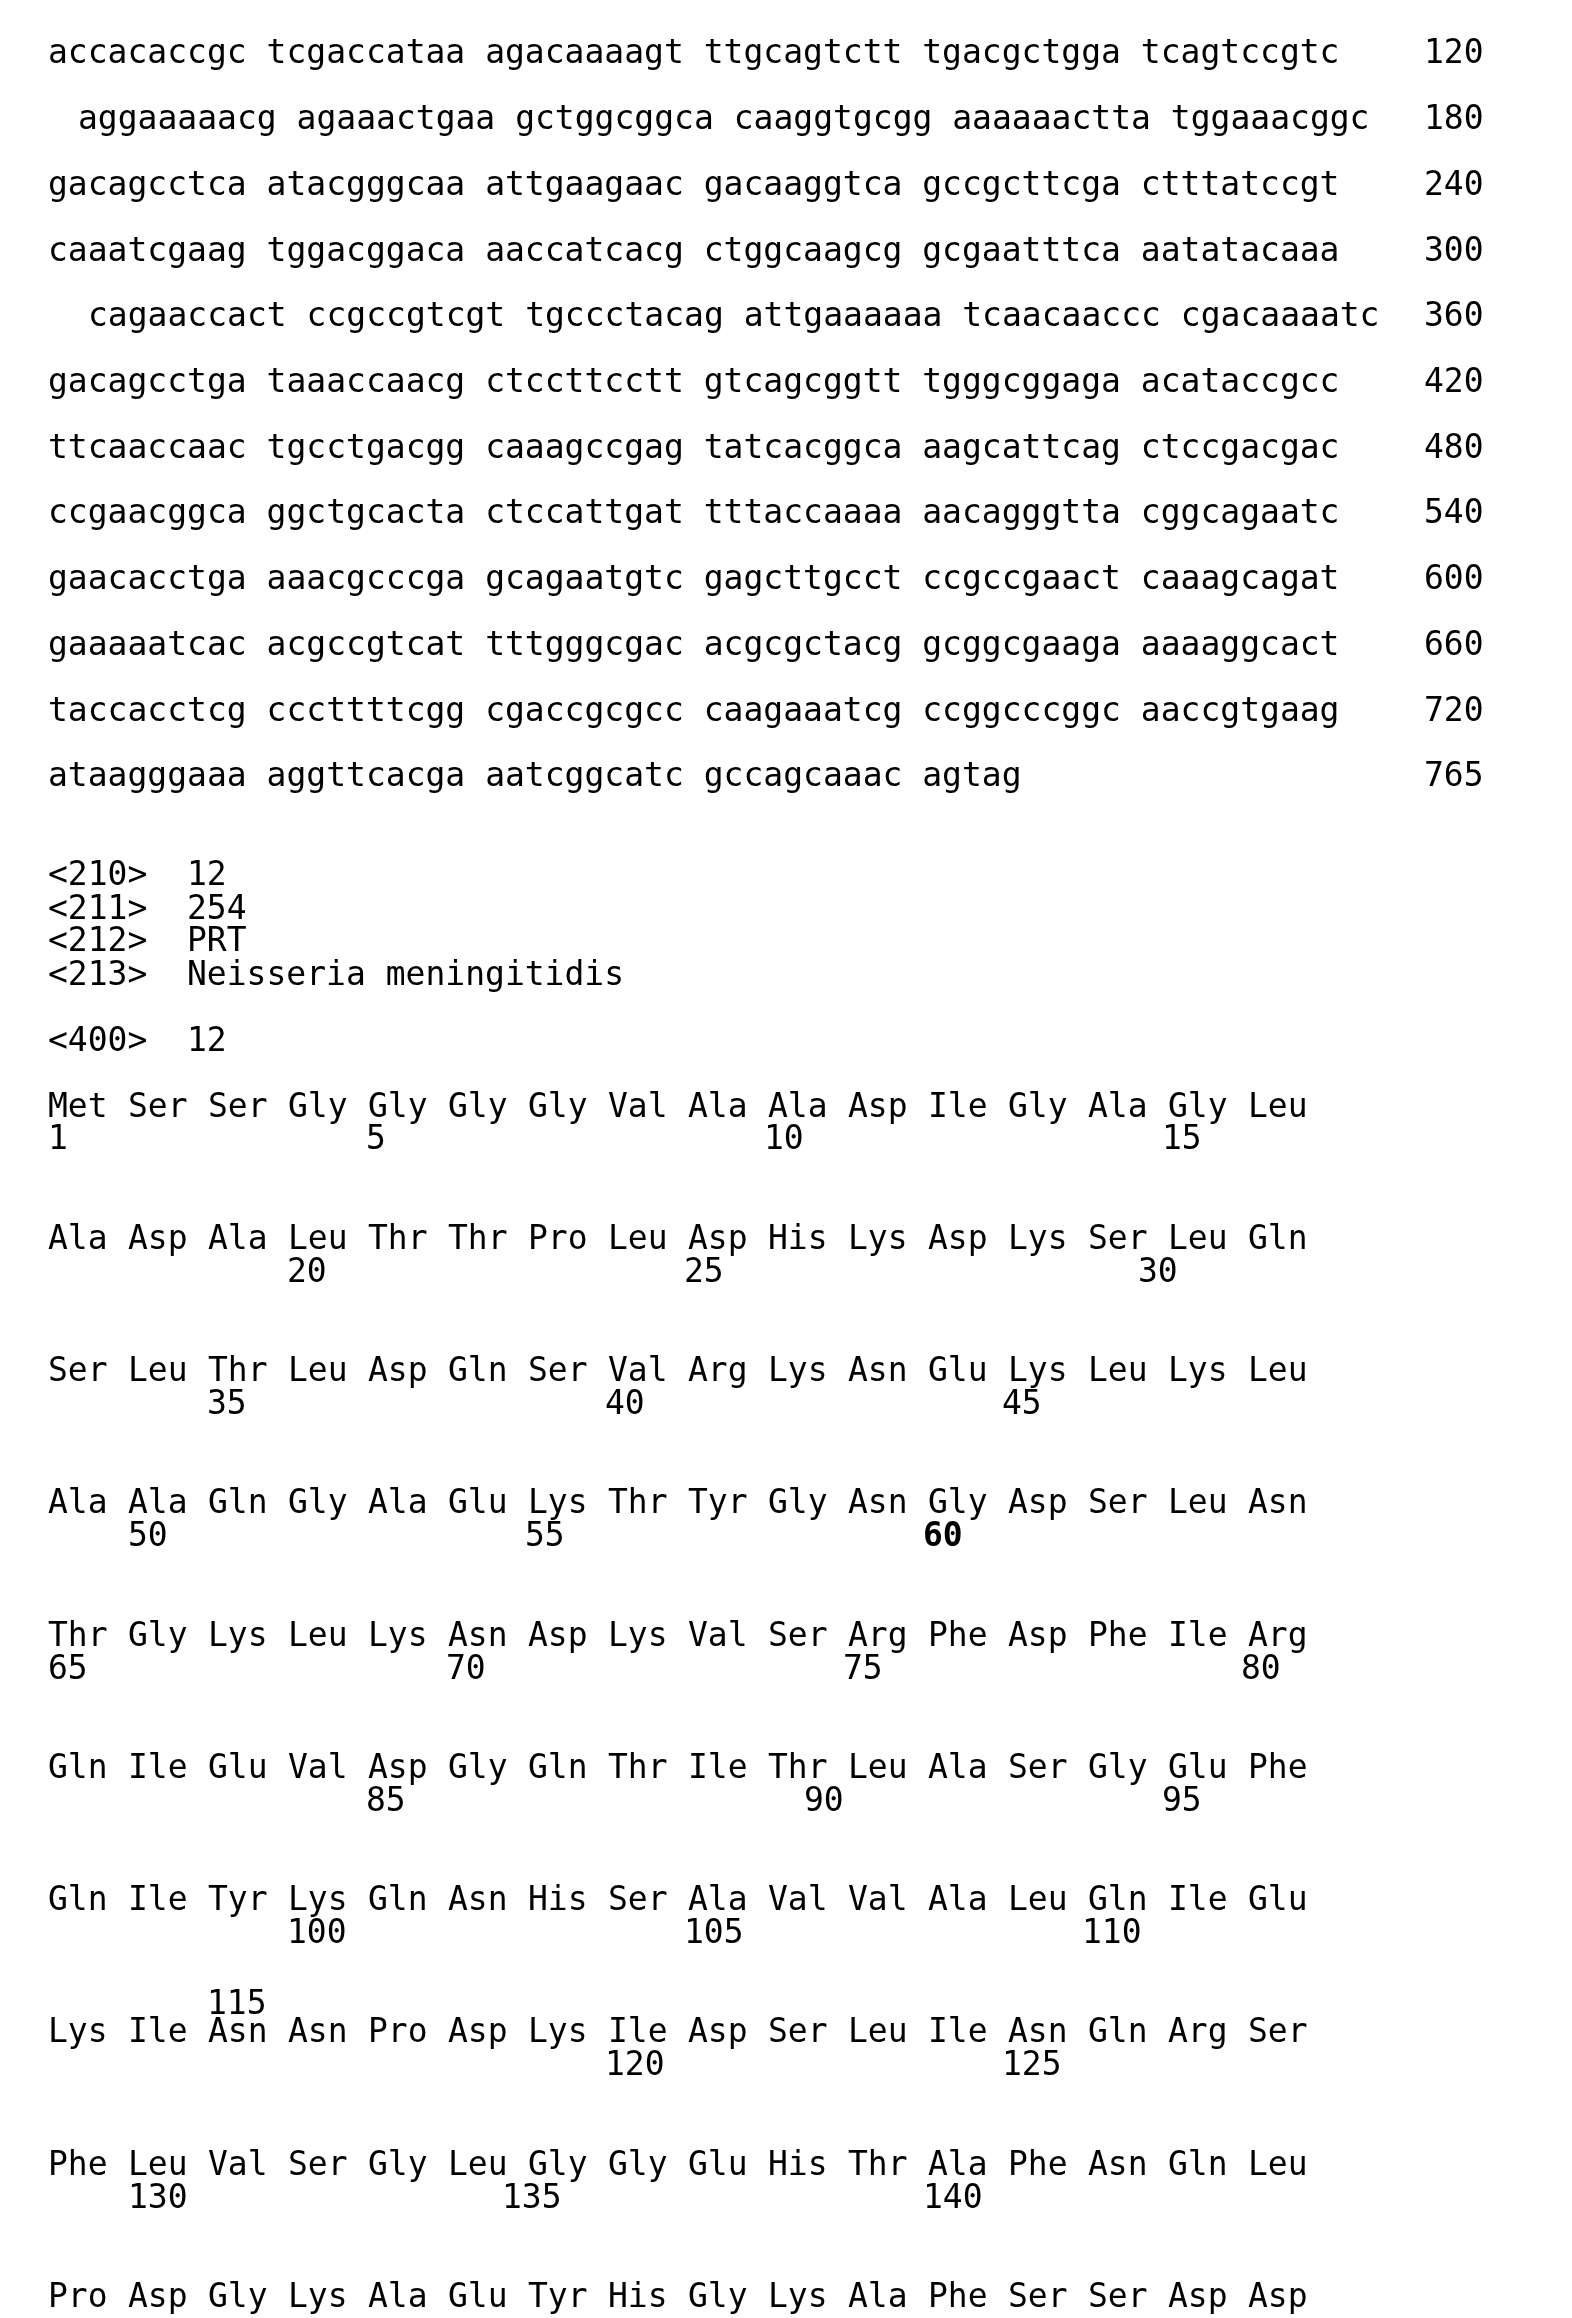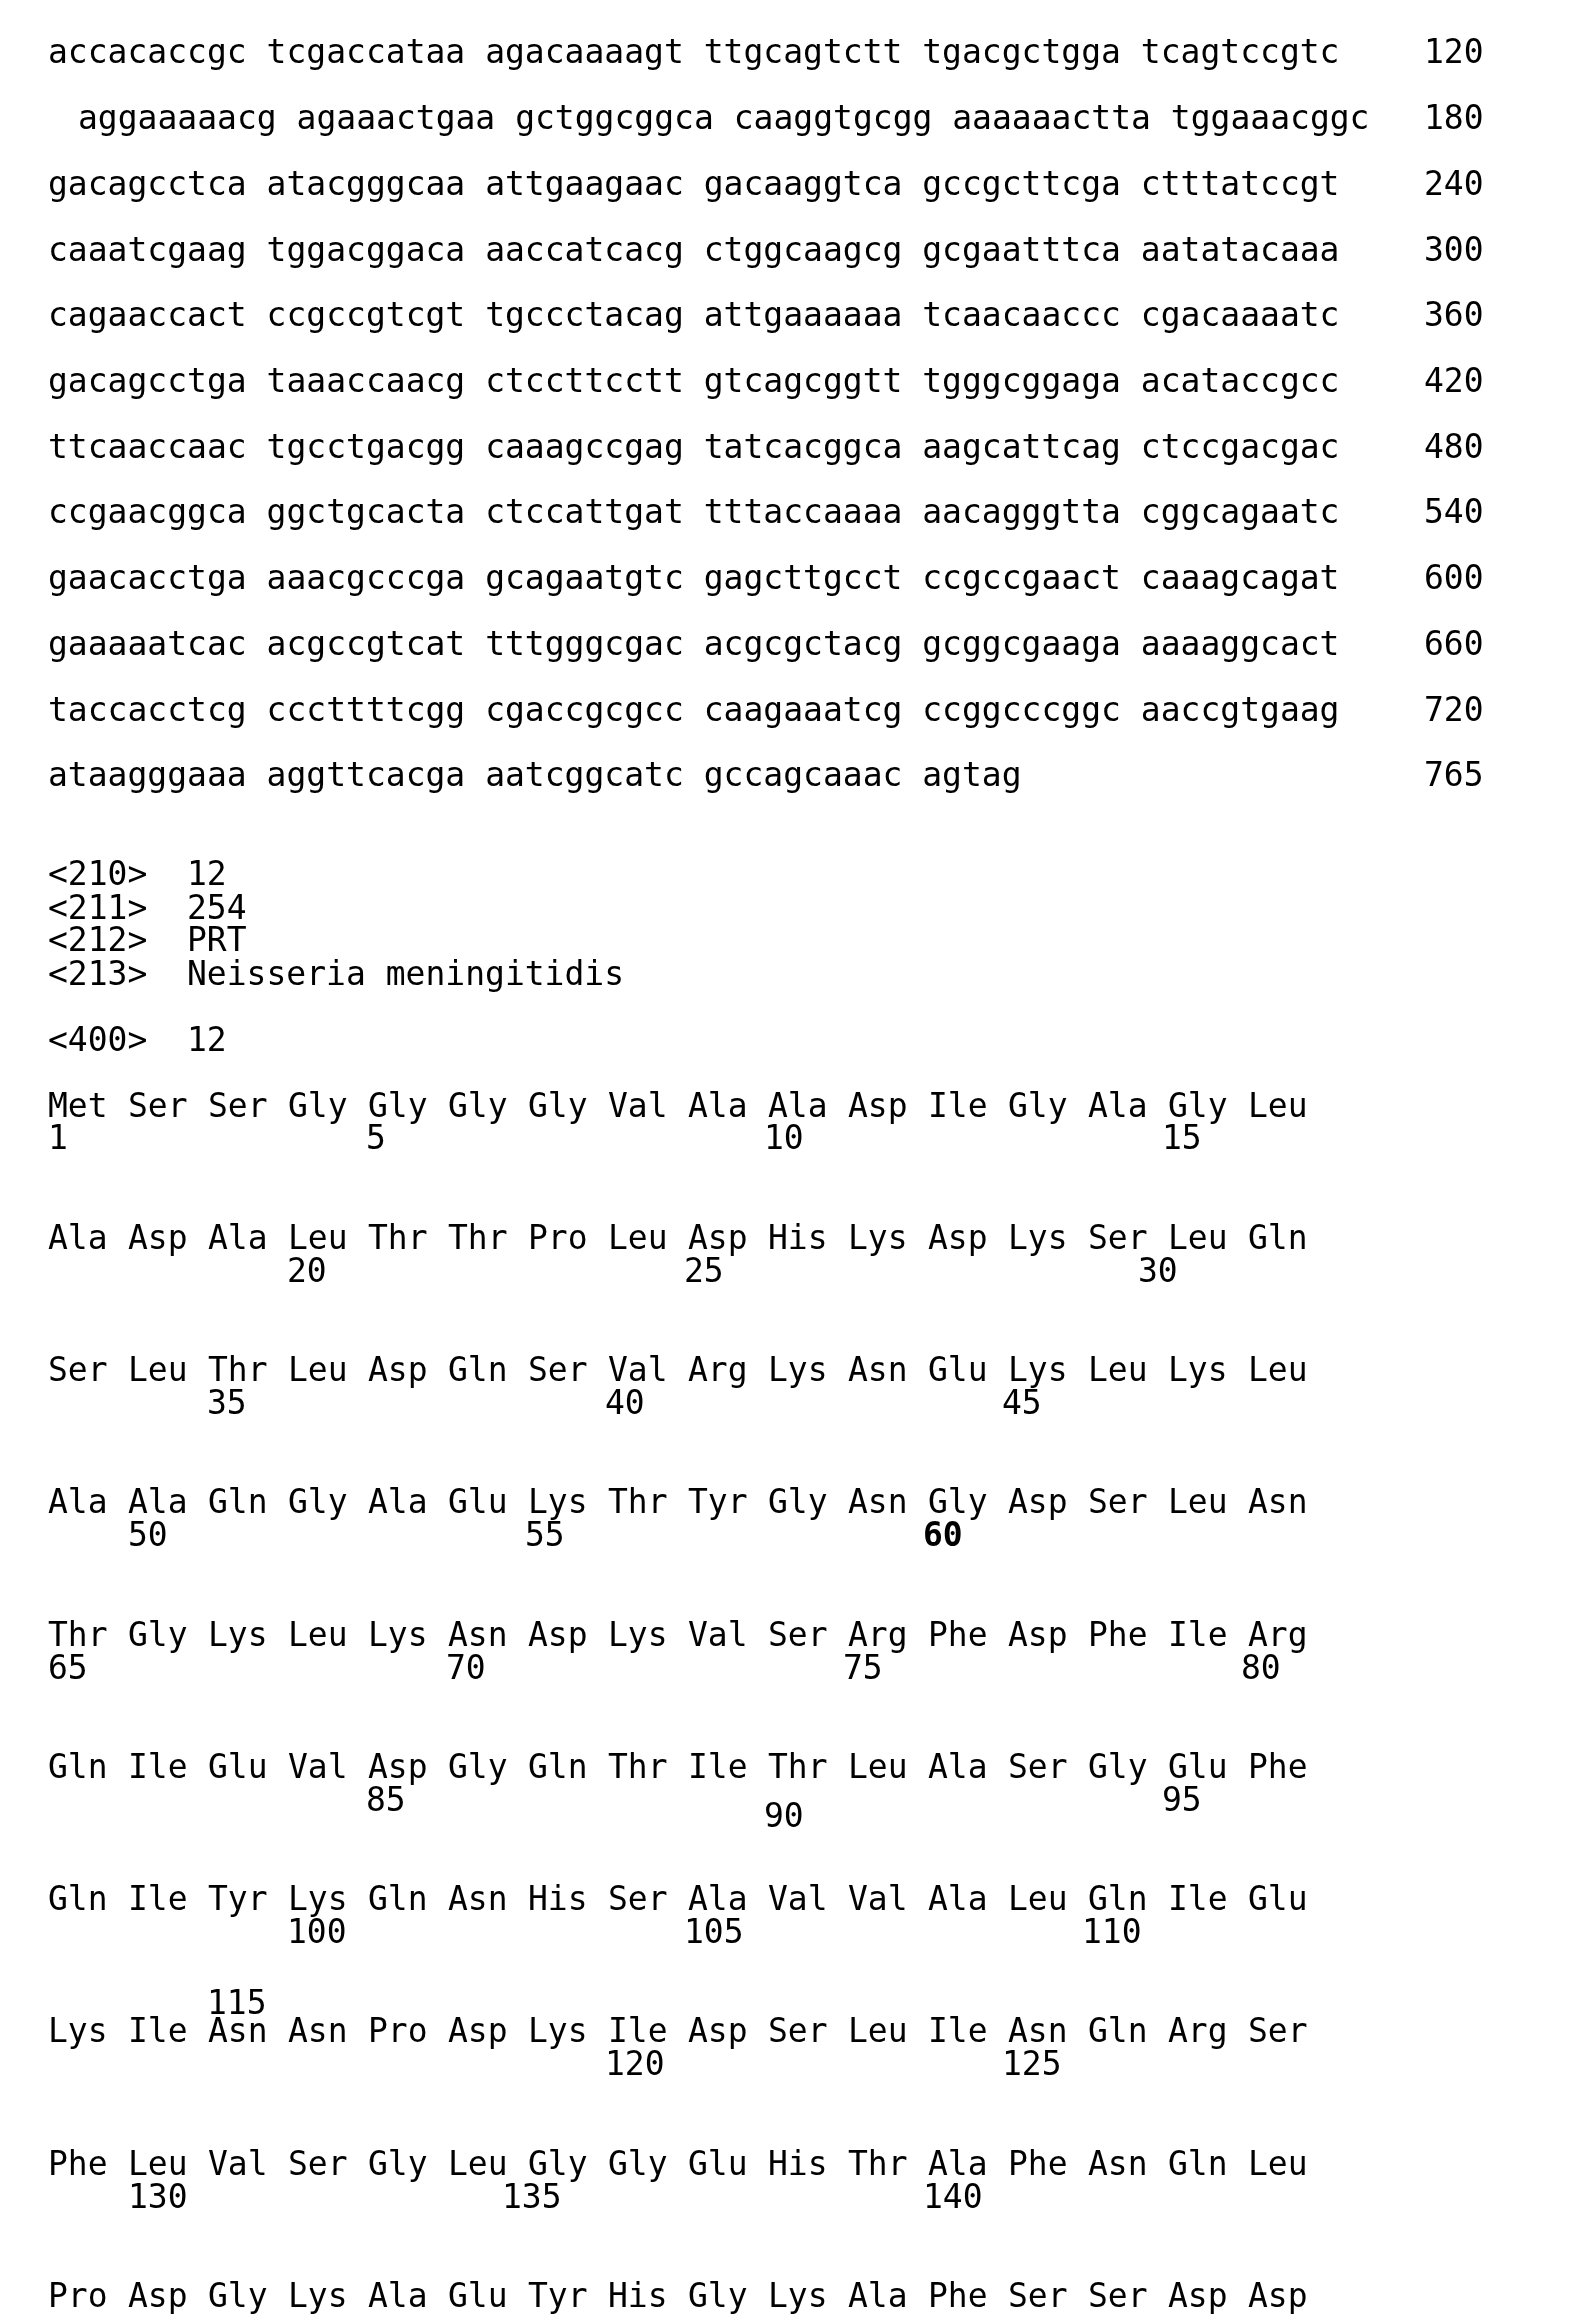--- a/index.html
+++ b/index.html
@@ -16,21 +16,21 @@
 
 <div id="doc">
     <div class="line" style="top: 35px;"><span>accacaccgc</span> <span>tcgaccataa</span> <span>agacaaaagt</span> <span>ttgcagtctt</span> <span>tgacgctgga</span> <span>tcagtccgtc</span></div>
     <div class="nt-num" style="top: 35px;">120</div>
     <div class="line" style="top: 101px; margin-left: 30px;"><span>aggaaaaacg</span> <span>agaaactgaa</span> <span>gctggcggca</span> <span>caaggtgcgg</span> <span>aaaaaactta</span> <span>tggaaacggc</span></div>
     <div class="nt-num" style="top: 101px;">180</div>
     <div class="line" style="top: 167px;"><span>gacagcctca</span> <span>atacgggcaa</span> <span>attgaagaac</span> <span>gacaaggtca</span> <span>gccgcttcga</span> <span>ctttatccgt</span></div>
     <div class="nt-num" style="top: 167px;">240</div>
     <div class="line" style="top: 233px;"><span>caaatcgaag</span> <span>tggacggaca</span> <span>aaccatcacg</span> <span>ctggcaagcg</span> <span>gcgaatttca</span> <span>aatatacaaa</span></div>
     <div class="nt-num" style="top: 233px;">300</div>
-    <div class="line" style="top: 298px;"><span>cagaaccact</span> <span>ccgccgtcgt</span> <span>tgccctacag</span> <span>attgaaaaaa</span> <span>tcaacaaccc</span> <span>cgacaaaatc</span></div>
+    <div class="line" style="top: 298px; margin-left: 40px;"><span>cagaaccact</span> <span>ccgccgtcgt</span> <span>tgccctacag</span> <span>attgaaaaaa</span> <span>tcaacaaccc</span> <span>cgacaaaatc</span></div>
     <div class="nt-num" style="top: 298px;">360</div>
     <div class="line" style="top: 364px;"><span>gacagcctga</span> <span>taaaccaacg</span> <span>ctccttcctt</span> <span>gtcagcggtt</span> <span>tgggcggaga</span> <span>acataccgcc</span></div>
     <div class="nt-num" style="top: 364px;">420</div>
     <div class="line" style="top: 430px;"><span>ttcaaccaac</span> <span>tgcctgacgg</span> <span>caaagccgag</span> <span>tatcacggca</span> <span>aagcattcag</span> <span>ctccgacgac</span></div>
     <div class="nt-num" style="top: 430px;">480</div>
     <div class="line" style="top: 495px;"><span>ccgaacggca</span> <span>ggctgcacta</span> <span>ctccattgat</span> <span>tttaccaaaa</span> <span>aacagggtta</span> <span>cggcagaatc</span></div>
     <div class="nt-num" style="top: 495px;">540</div>
     <div class="line" style="top: 561px;"><span>gaacacctga</span> <span>aaacgcccga</span> <span>gcagaatgtc</span> <span>gagcttgcct</span> <span>ccgccgaact</span> <span>caaagcagat</span></div>
     <div class="nt-num" style="top: 561px;">600</div>
     <div class="line" style="top: 627px;"><span>gaaaaatcac</span> <span>acgccgtcat</span> <span>tttgggcgac</span> <span>acgcgctacg</span> <span>gcggcgaaga</span> <span>aaaaggcact</span></div>
@@ -61,21 +61,21 @@
     <div class="num-cell" style="top: 1518px; left: 128px; line-height: 34px;">50</div>
     <div class="num-cell" style="top: 1518px; left: 525px; line-height: 34px;">55</div>
     <div class="num-cell" style="top: 1518px; left: 923px; line-height: 34px; font-weight: bold;">60</div>
     <div class="line" style="top: 1618px;"><span class="cell">Thr</span><span class="cell">Gly</span><span class="cell">Lys</span><span class="cell">Leu</span><span class="cell">Lys</span><span class="cell">Asn</span><span class="cell">Asp</span><span class="cell">Lys</span><span class="cell">Val</span><span class="cell">Ser</span><span class="cell">Arg</span><span class="cell">Phe</span><span class="cell">Asp</span><span class="cell">Phe</span><span class="cell">Ile</span><span class="cell">Arg</span></div>
     <div class="num-cell" style="top: 1651px; left: 48px; line-height: 34px;">65</div>
     <div class="num-cell" style="top: 1651px; left: 446px; line-height: 34px;">70</div>
     <div class="num-cell" style="top: 1651px; left: 843px; line-height: 34px;">75</div>
     <div class="num-cell" style="top: 1651px; left: 1241px; line-height: 34px;">80</div>
     <div class="line" style="top: 1750px;"><span class="cell">Gln</span><span class="cell">Ile</span><span class="cell">Glu</span><span class="cell">Val</span><span class="cell">Asp</span><span class="cell">Gly</span><span class="cell">Gln</span><span class="cell">Thr</span><span class="cell">Ile</span><span class="cell">Thr</span><span class="cell">Leu</span><span class="cell">Ala</span><span class="cell">Ser</span><span class="cell">Gly</span><span class="cell">Glu</span><span class="cell">Phe</span></div>
     <div class="num-cell" style="top: 1783px; left: 366px; line-height: 34px;">85</div>
-    <div class="num-cell" style="top: 1783px; left: 764px; line-height: 34px; margin-top: 16px;">90</div>
+    <div class="num-cell" style="top: 1783px; left: 804px; line-height: 34px;">90</div>
     <div class="num-cell" style="top: 1783px; left: 1162px; line-height: 34px;">95</div>
     <div class="line" style="top: 1882px;"><span class="cell">Gln</span><span class="cell">Ile</span><span class="cell">Tyr</span><span class="cell">Lys</span><span class="cell">Gln</span><span class="cell">Asn</span><span class="cell">His</span><span class="cell">Ser</span><span class="cell">Ala</span><span class="cell">Val</span><span class="cell">Val</span><span class="cell">Ala</span><span class="cell">Leu</span><span class="cell">Gln</span><span class="cell">Ile</span><span class="cell">Glu</span></div>
     <div class="num-cell" style="top: 1915px; left: 287px; line-height: 34px;">100</div>
     <div class="num-cell" style="top: 1915px; left: 684px; line-height: 34px;">105</div>
     <div class="num-cell" style="top: 1915px; left: 1082px; line-height: 34px;">110</div>
     <div class="line" style="top: 2014px;"><span class="cell">Lys</span><span class="cell">Ile</span><span class="cell">Asn</span><span class="cell">Asn</span><span class="cell">Pro</span><span class="cell">Asp</span><span class="cell">Lys</span><span class="cell">Ile</span><span class="cell">Asp</span><span class="cell">Ser</span><span class="cell">Leu</span><span class="cell">Ile</span><span class="cell">Asn</span><span class="cell">Gln</span><span class="cell">Arg</span><span class="cell">Ser</span></div>
     <div class="num-cell" style="top: 1986px; left: 207px; line-height: 34px;">115</div>
     <div class="num-cell" style="top: 2047px; left: 605px; line-height: 34px;">120</div>
     <div class="num-cell" style="top: 2047px; left: 1002px; line-height: 34px;">125</div>
     <div class="line" style="top: 2147px;"><span class="cell">Phe</span><span class="cell">Leu</span><span class="cell">Val</span><span class="cell">Ser</span><span class="cell">Gly</span><span class="cell">Leu</span><span class="cell">Gly</span><span class="cell">Gly</span><span class="cell">Glu</span><span class="cell">His</span><span class="cell">Thr</span><span class="cell">Ala</span><span class="cell">Phe</span><span class="cell">Asn</span><span class="cell">Gln</span><span class="cell">Leu</span></div>

